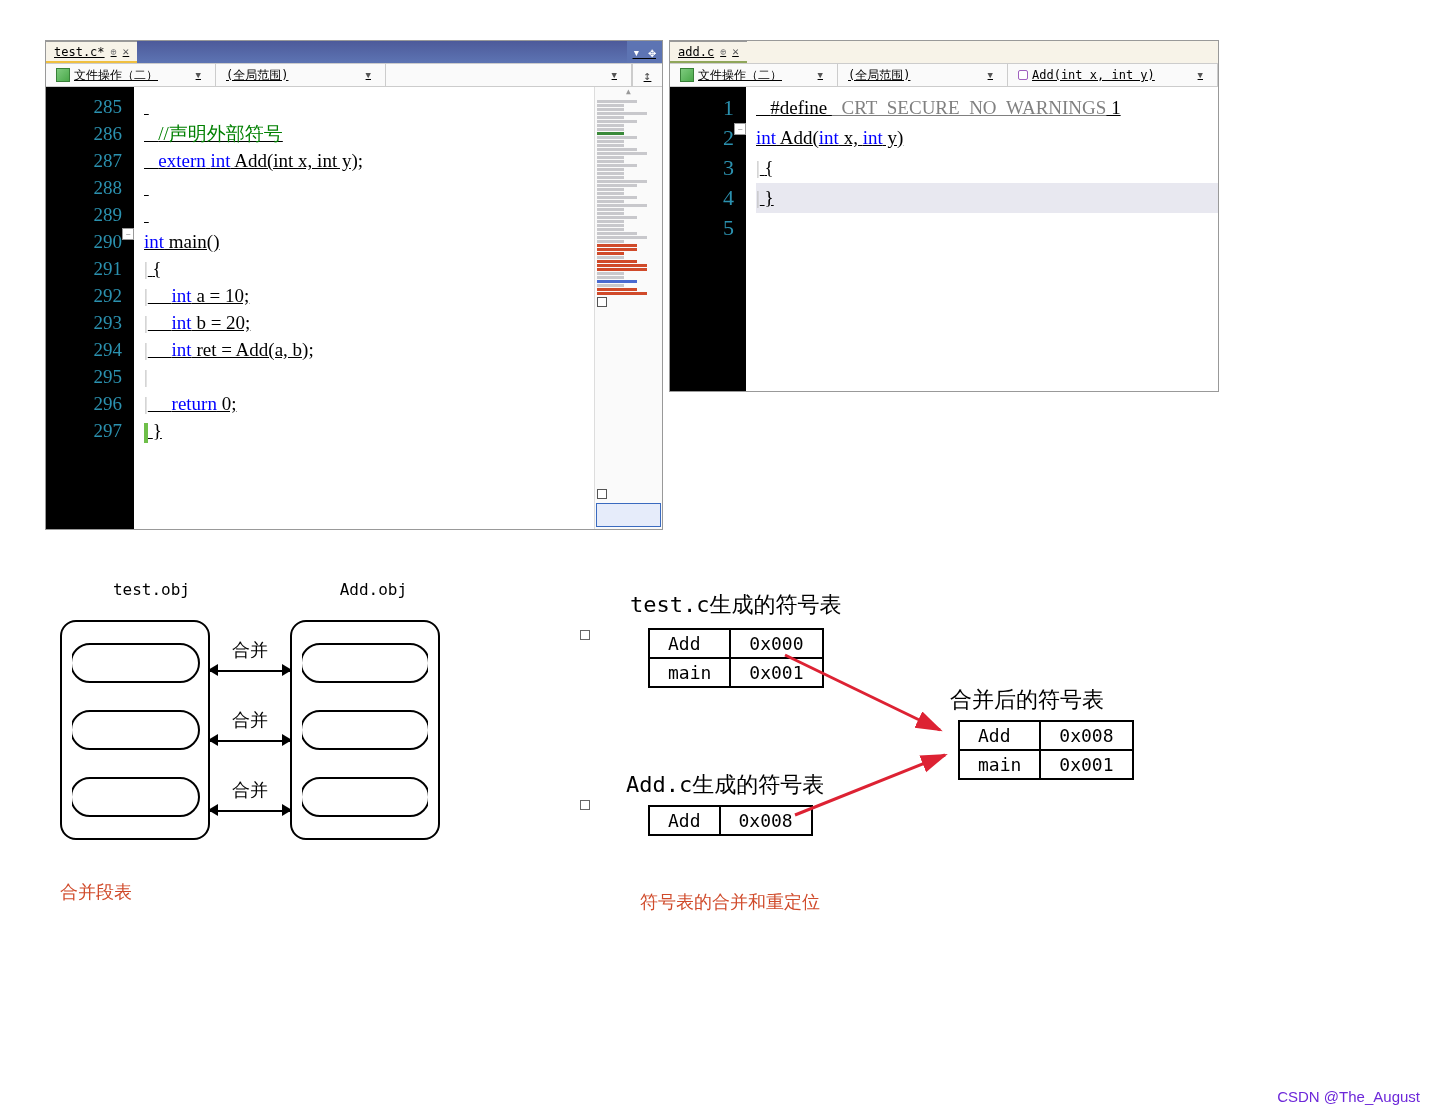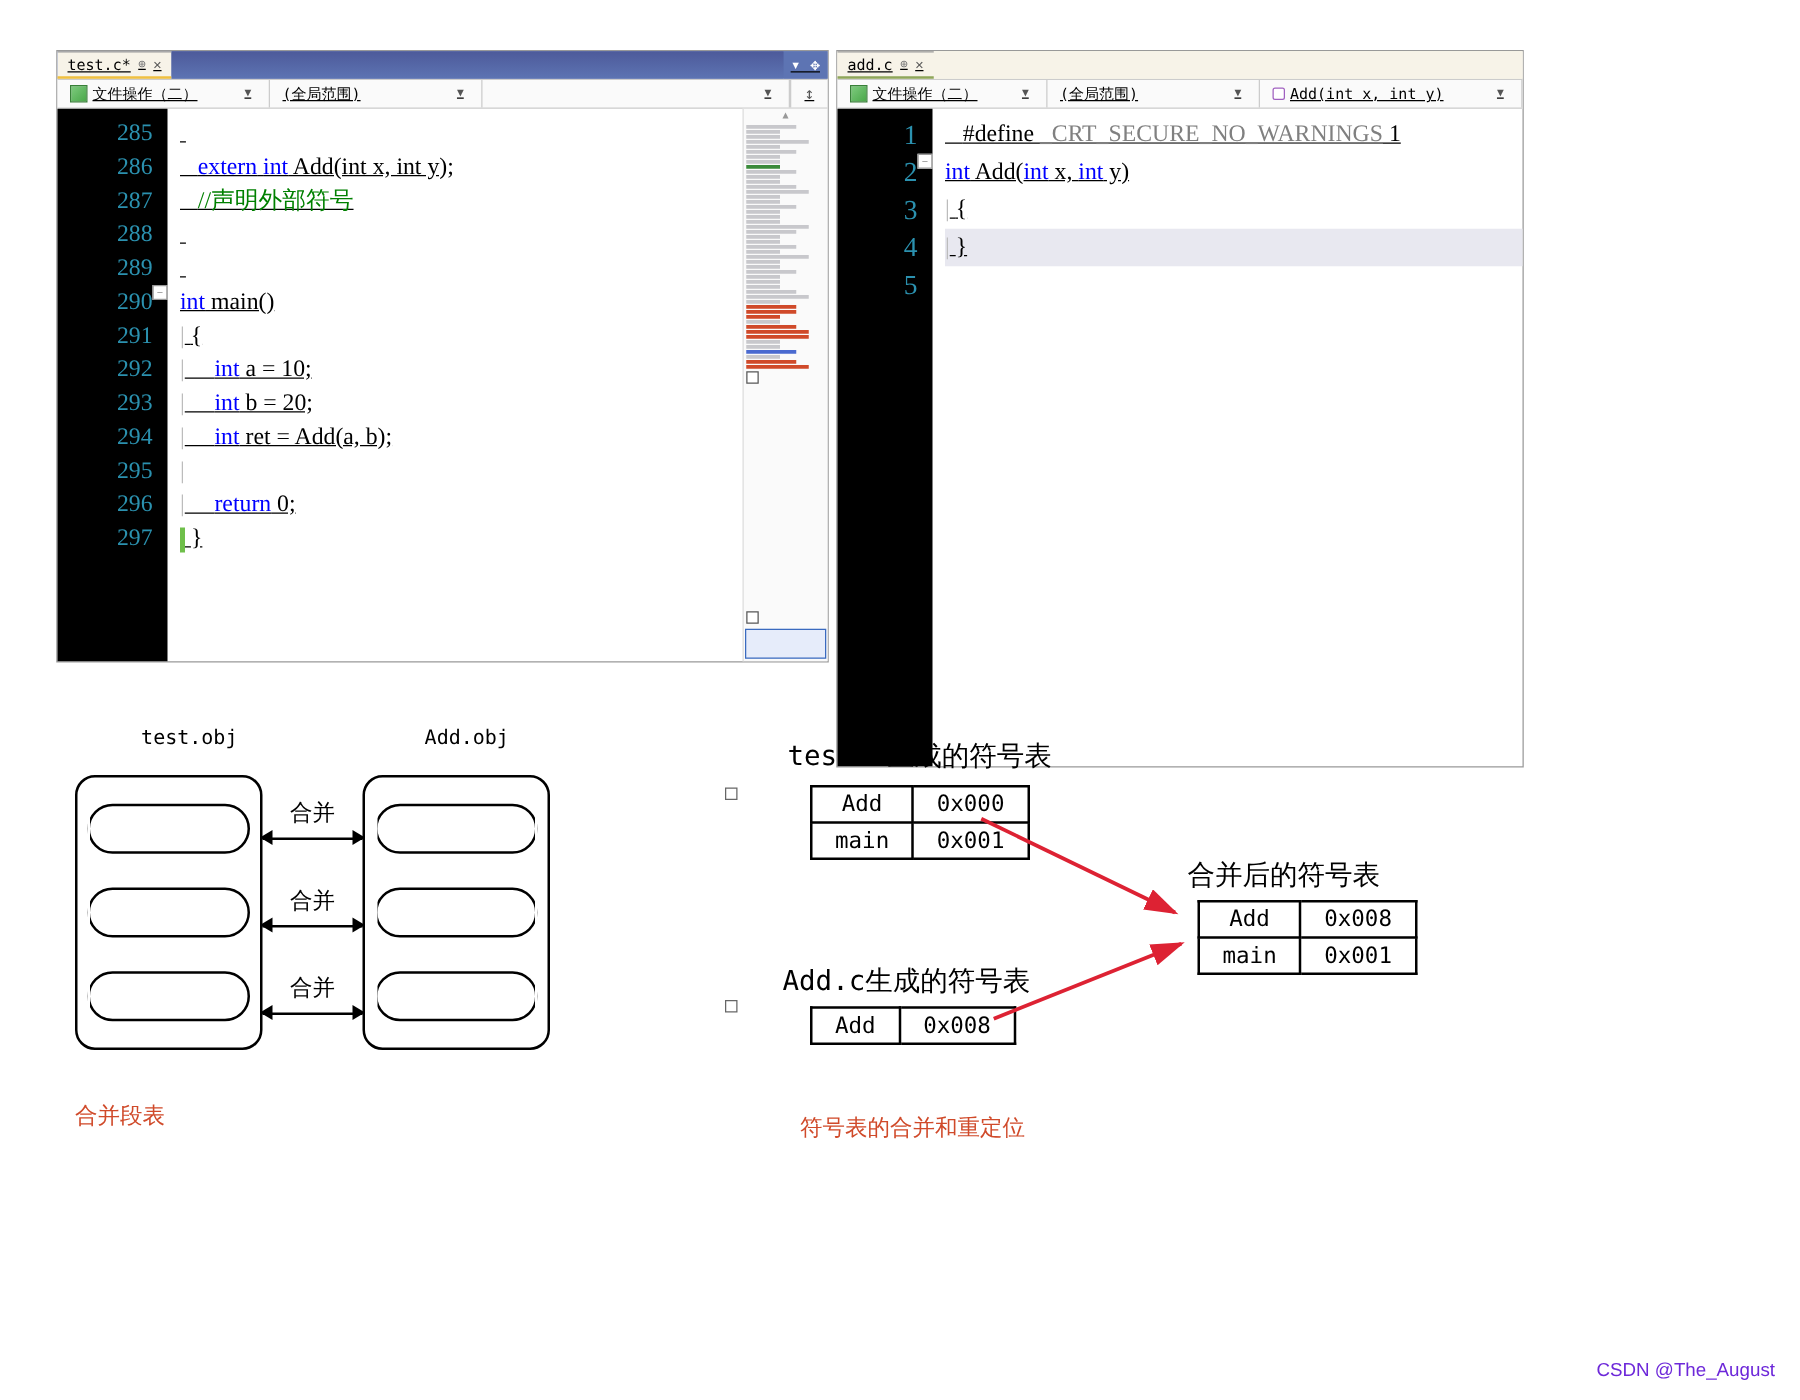--- a/index.html
+++ b/index.html
@@ -2,21 +2,21 @@
 <html><head>
 <meta charset="utf-8">
 <style>
   * { box-sizing: border-box; margin: 0; padding: 0; }
   body { font-family: Consolas, "Microsoft YaHei", monospace; font-size: 13px; background: #fff; width: 1440px; height: 1120px; position: relative; }
   
   .editor-row { display: flex; position: absolute; top: 40px; left: 45px; text-decoration: underline; }
   
   .editor-pane { border: 1px solid #999; background: #fff; }
   .editor-left { width: 618px; height: 490px; position: relative; }
-  .editor-right { width: 550px; height: 574px; margin-left: 6px; position: relative; }
+  .editor-right { width: 550px; height: 352px; margin-left: 6px; position: relative; }
   
   .tab-bar { height: 22px; background: #5d74b3; display: flex; align-items: stretch; }
   .tab { background: #f7f3e8; border-top: 1px solid #999; padding: 2px 8px; display: flex; align-items: center; gap: 6px; font-size: 12px; color: #000; position: relative; height: 22px; }
   .tab-active { background: #f7f3e8; border-bottom: 2px solid #f0c040; }
   .tab-inactive { background: #f7f3e8; border-bottom: 2px solid #8fa65a; }
   .pin { font-size: 10px; color: #777; }
   .close { font-size: 11px; color: #555; }
   .tab-fill { flex: 1; background: linear-gradient(#4d5a9a,#5d74b3); }
   .tab-right-ctrl { background: #5d74b3; color: #fff; padding: 2px 6px; display: flex; align-items: center; gap: 4px; }
   
@@ -71,21 +71,21 @@
   .arrhead-r { position: absolute; left: 222px; }
   .arrhead { width: 0; height: 0; border-top: 6px solid transparent; border-bottom: 6px solid transparent; }
   .arrhead.toL { border-right: 10px solid #000; }
   .arrhead.toR { border-left: 10px solid #000; }
   .caption-red { color: #d04a2a; font-size: 18px; }
   
   
   .diag-right { position: absolute; left: 580px; top: 570px; width: 620px; }
   .sym-title { font-size: 22px; position: absolute; }
   .sym-table { border-collapse: collapse; position: absolute; }
-  .sym-table td { border: 2px solid #000; padding: 3px 18px; font-size: 18px; text-align: center; }
+  .sym-table td { border: 2px solid #000; padding: 3px 18px; font-size: 18px; text-align: left; }
   .red-arrow { position: absolute; }
   .sq-handle { position: absolute; width: 10px; height: 10px; border: 1px solid #666; background: #fff; }
   
   .watermark { position: absolute; right: 20px; bottom: 15px; color: #6d28d9; font-size: 15px; font-family: Arial; }
 </style>
 </head>
 <body>
 
 <div class="editor-row">
 
@@ -125,22 +125,22 @@
         <div class="ln">291</div>
         <div class="ln">292</div>
         <div class="ln">293</div>
         <div class="ln">294</div>
         <div class="ln">295</div>
         <div class="ln">296</div>
         <div class="ln">297</div>
       </div>
       <div class="code">
         <div class="line"> </div>
+        <div class="line">   <span class="comment">//声明外部符号</span></div>
         <div class="line">   <span class="kw">extern</span> <span class="kw">int</span><span> Add(int x, int y);</span></div>
-        <div class="line">   <span class="comment">//声明外部符号</span></div>
         <div class="line"> </div>
         <div class="line"> </div>
         <div class="line" style="position:relative"><span class="fold">−</span><span class="kw">int</span><span> main()</span></div>
         <div class="line"><span class="guide">|</span> <span>{</span></div>
         <div class="line"><span class="guide">|</span>     <span class="kw">int</span><span> a = 10;</span></div>
         <div class="line"><span class="guide">|</span>     <span class="kw">int</span><span> b = 20;</span></div>
         <div class="line"><span class="guide">|</span>     <span class="kw">int</span><span> ret = Add(a, b);</span></div>
         <div class="line"><span class="guide">|</span></div>
         <div class="line"><span class="guide">|</span>     <span class="kw">return</span><span> 0;</span></div>
         <div class="line"><span class="greenbar"></span> <span>}</span></div>

